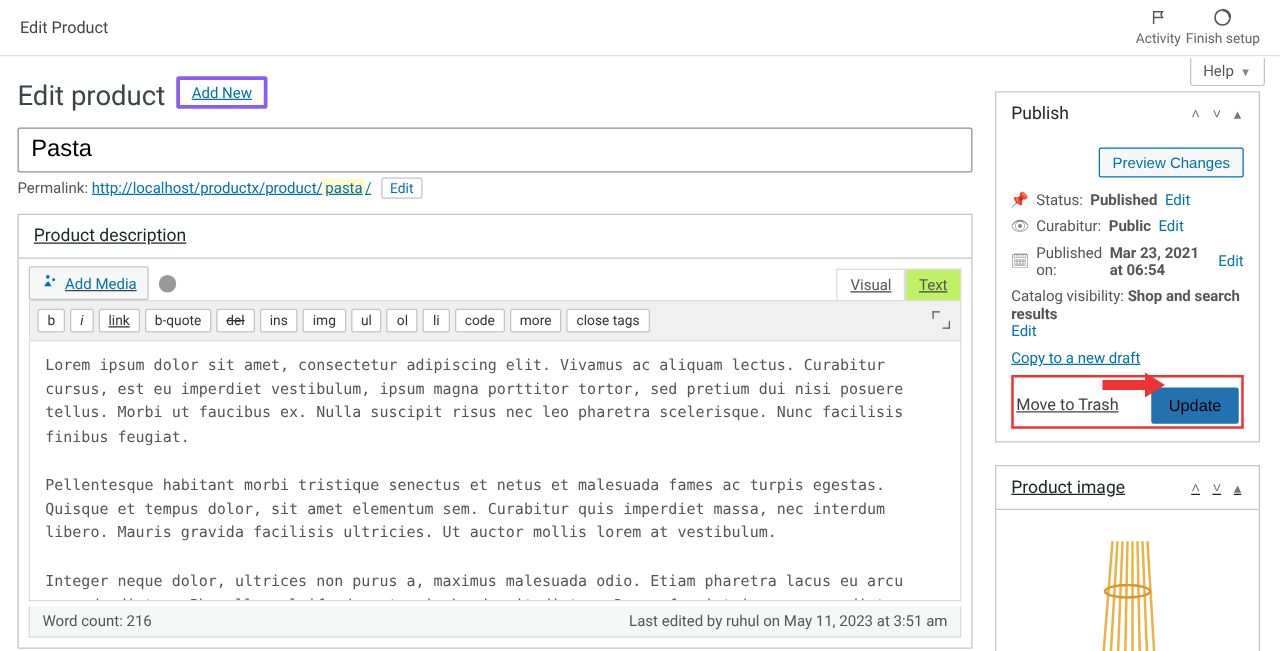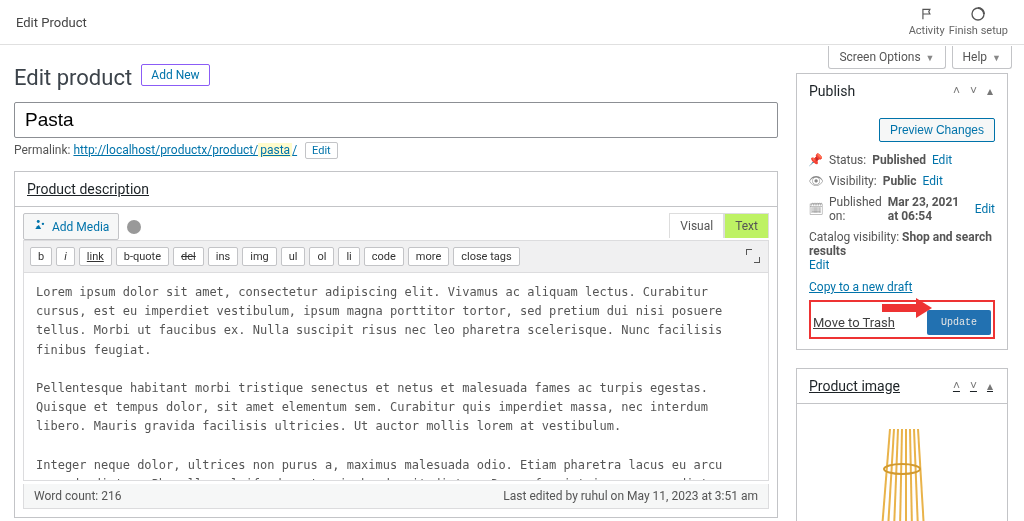--- a/index.html
+++ b/index.html
@@ -52,28 +52,29 @@
   .main-col { flex: 1; min-width: 0; }
   .side-col { width: 212px; }
   h1.page-title {
     font-size: 22px;
     font-weight: 400;
     margin: 20px 0 12px;
     display: inline-block;
   }
   .add-new {
     display: inline-block;
-    border: 1px solid #8b5cf6;
+    border: 3px solid #8b5cf6;
     color: #0073aa;
     padding: 3px 9px;
     font-size: 12px;
     margin-left: 6px;
     vertical-align: 6px;
     cursor: pointer;
     border-radius: 2px;
+    text-decoration: underline;
   }
   .title-input {
     width: 100%;
     font-size: 19px;
     padding: 6px 10px;
     border: 1px solid #8c8f94;
     border-radius: 2px;
     outline: none;
     margin-bottom: 5px;
   }
@@ -91,21 +92,21 @@
     display: flex;
     justify-content: space-between;
     align-items: center;
     font-size: 14px;
     color: #1d2327;
   }
   .postbox-header.bord { border-bottom: 1px solid #c3c4c7; text-decoration: underline; }
   .postbox-body { padding: 10px 12px; }
   .toggle-group { display: flex; gap: 6px; align-items: center; color: #777; }
   .toggle-caret { font-size: 12px; cursor: pointer; padding: 0 2px; }
-  .media-row { display: flex; justify-content: space-between; align-items: flex-start; padding: 6px 8px 0; }
+  .media-row { display: flex; justify-content: space-between; align-items: flex-end; padding: 6px 8px 0; text-decoration: underline; }
   .add-media-btn {
     border: 1px solid #c3c4c7;
     background: #f6f7f7;
     color: #0073aa;
     padding: 4px 9px;
     font-size: 12px;
     border-radius: 2px;
     display: flex;
     align-items: center;
     gap: 5px;
@@ -165,27 +166,26 @@
     border-radius: 2px;
     cursor: pointer;
   }
   .pub-row { font-size: 12px; color: #555; margin: 7px 0; display: flex; align-items: center; gap: 6px; }
   .pub-row .ico { width: 14px; display: inline-flex; justify-content: center; color: #888; }
   .pub-row a { color: #0073aa; text-decoration: none; }
   .pub-actions { display: flex; justify-content: space-between; align-items: center; margin-top: 6px; }
   .trash-link { color: #404040; font-size: 13px; text-decoration: underline; cursor: pointer; }
   .update-btn {
     background: #2271b1;
-    color: #e5e5e5;
+    color: #000000;
     border: none;
     padding: 7px 14px;
-    font-size: 10px;
-    border-radius: 2px;
-    cursor: pointer;
-    font-family: Liberation Mono, monospace;
+    font-size: 13px;
+    border-radius: 2px;
+    cursor: pointer;
   }
   .arrow-ann {
     position: absolute;
     left: 882px;
     top: 298px;
     pointer-events: none;
   }
   .arrow-line { width: 34px; height: 8px; background: #e33; }
   .arrow-head { width: 0; height: 0; border-top: 10px solid transparent; border-bottom: 10px solid transparent; border-left: 16px solid #e33; }
   .arrow-ann-inner { display: flex; align-items: center; }
@@ -212,21 +212,20 @@
             <circle cx="12" cy="12" r="9" fill="none" stroke="#555" stroke-width="2"></circle>
             <path d="M12 3 A9 9 0 0 1 21 12" fill="none" stroke="#555" stroke-width="3"></path>
           </svg>
       </span>
       <span>Finish setup</span>
     </div>
   </div>
 </div>
 
 <div class="util-tabs">
-  <div class="util-tab"><span>Screen Options</span> <span class="tri">▼</span></div>
   <div class="util-tab"><span>Help</span> <span class="tri">▼</span></div>
 </div>
 
 <div class="content">
   <div class="main-col">
     <h1 class="page-title">Edit product</h1>
     <span class="add-new">Add New</span>
 
     <input class="title-input" value="Pasta" style="">
 
@@ -303,21 +302,21 @@
         <button class="preview-btn">Preview Changes</button>
         <div style="clear:both;height:4px"></div>
         <div class="pub-row">
           <span class="ico">📌</span>
           <span>Status:</span> 
             <b>Published</b> 
             <a href="#">Edit</a>
         </div>
         <div class="pub-row">
           <span class="ico">👁</span>
-          <span>Visibility:</span> 
+          <span>Curabitur:</span> 
             <b>Public</b> 
             <a href="#">Edit</a>
         </div>
         <div class="pub-row">
           <span class="ico">🗓</span>
           <span>Published on:</span> 
             <b>Mar 23, 2021 at 06:54</b> 
             <a href="#">Edit</a>
         </div>
         <div class="pub-row" style="display:block">

